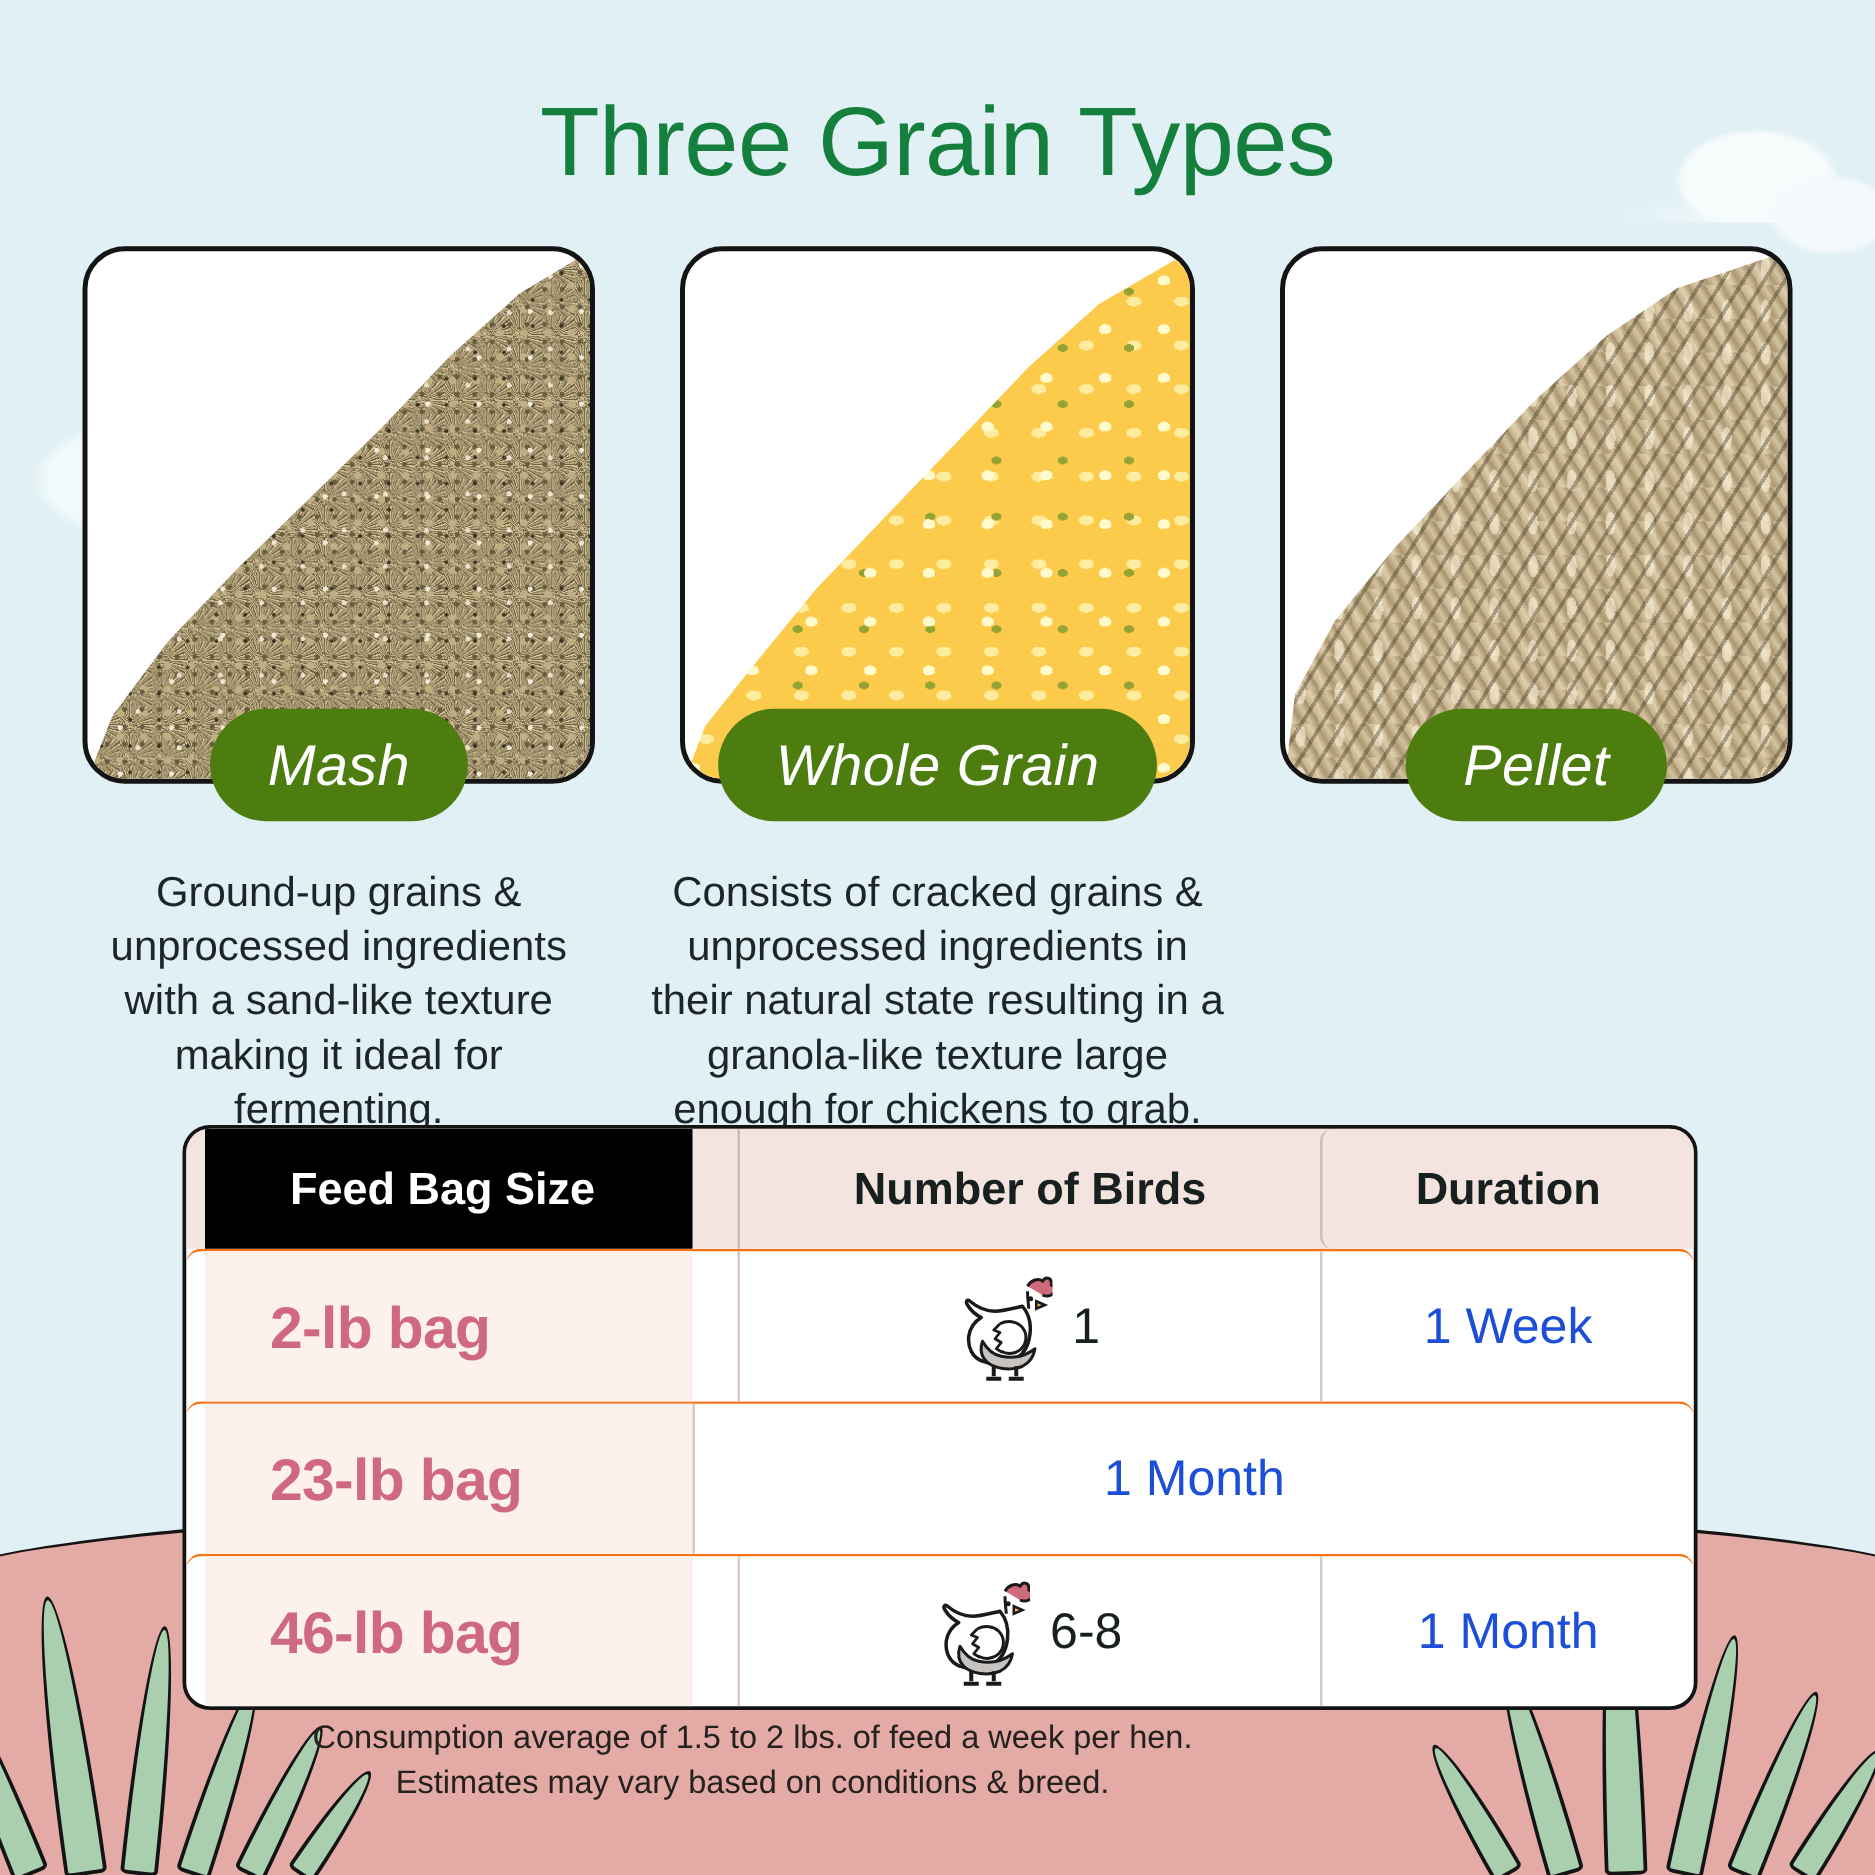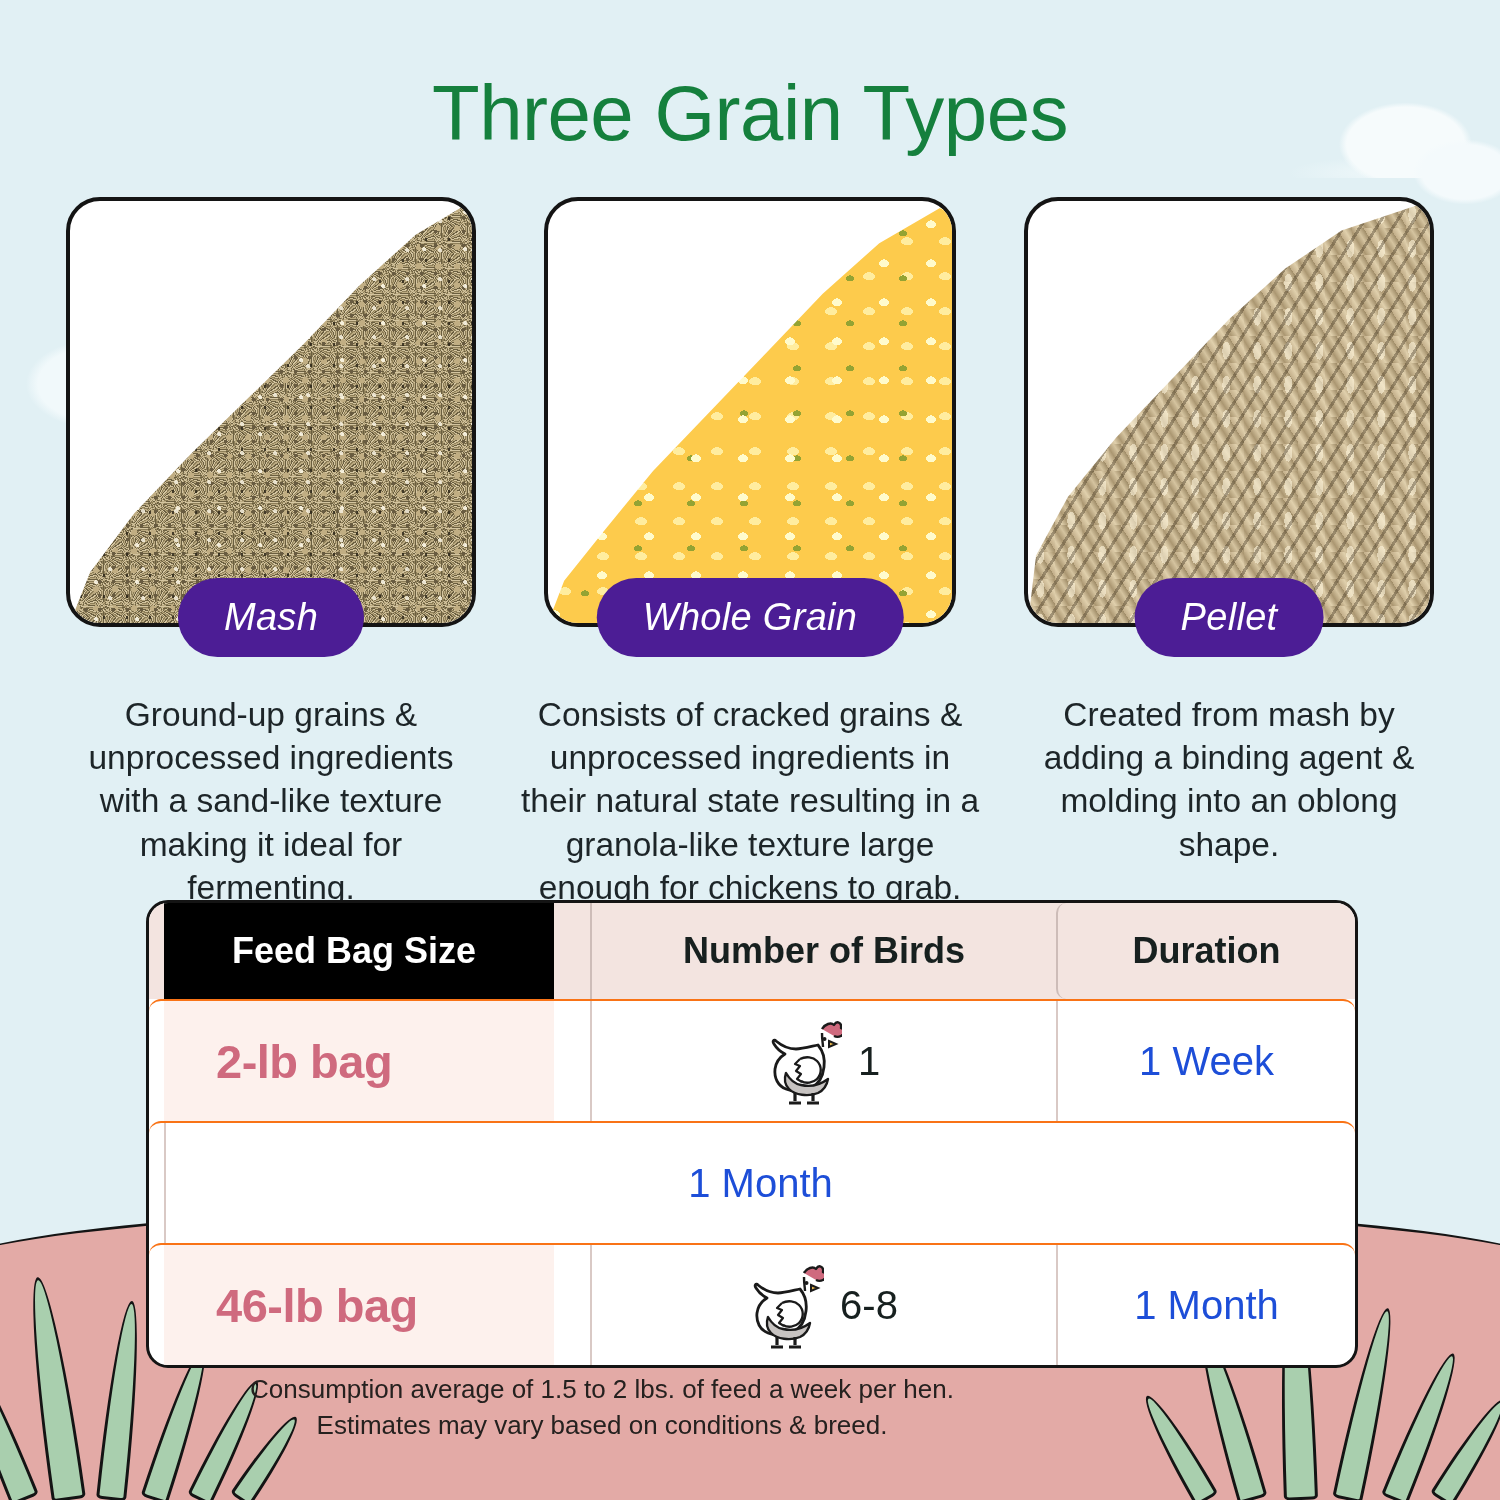--- a/index.html
+++ b/index.html
@@ -123,22 +123,22 @@
   .tex-pellet::after{
     content:""; position:absolute; inset:0;
     background:
       repeating-linear-gradient(122deg, rgba(60,48,30,.35) 0 3px, rgba(60,48,30,0) 3px 14px),
       radial-gradient(ellipse 4px 9px at 40% 40%, rgba(240,231,206,.6) 0 100%, transparent 0);
     background-size: 100% 100%, 31px 34px;
   }
 
   .badge {
     position: absolute; bottom: -30px; left: 50%; transform: translateX(-50%);
-    background: #4c1d95; color: #fff; border-radius: 999px;
-    padding: 18px 46px; font-size: 38px; font-style: italic; font-weight: 400;
+    background: #4d7c0f; color: #fff; border-radius: 999px;
+    padding: 18px 46px; font-size: 46px; font-style: italic; font-weight: 400;
     white-space: nowrap; z-index: 5; letter-spacing: .3px;
   }
   .badge-wrap { position: relative; width: 100%; display: flex; justify-content: center; }
 
   .desc {
     margin-top: 66px; width: 100%; text-align: center;
     font-size: 33.5px; line-height: 1.29; color: #1d2528; font-weight: 400;
   }
   .desc.w2 { width: 470px; }
 
@@ -237,21 +237,20 @@
 
   <div class="card-col">
     <div class="badge-wrap">
       <div class="photo">
         <div class="photo-inner">
             <div class="tex-pellet"></div>
           </div>
       </div>
       <div class="badge">Pellet</div>
     </div>
-    <div class="desc">Created from mash by adding a binding agent &amp; molding into an oblong shape.</div>
   </div>
 
 </div>
 
 <div class="table-wrap">
 
   <div class="trow head">
     <div class="cell c1">Feed Bag Size</div>
     <div class="cell c2">Number of Birds</div>
     <div class="cell c3">Duration</div>
@@ -271,20 +270,21 @@
         <path d="M32 44l-5 5 5 2-4 5 5 3-4 5 5 3" fill="none" stroke="#1a1a1a" stroke-width="2.2" stroke-linejoin="round"></path>
         <path d="M27 78v8M45 78v8" stroke="#1a1a1a" stroke-width="3.2"></path>
         <path d="M21 88h12M39 88h12" stroke="#1a1a1a" stroke-width="3.2"></path>
       </svg>
       <span class="bird-count">1</span>
     </div>
     <div class="cell c3">1 Week</div>
   </div>
 
   <div class="trow body">
+    <div class="cell c1">23-lb bag</div>
     <div class="cell c3">1 Month</div>
   </div>
 
   <div class="trow body">
     <div class="cell c1">46-lb bag</div>
     <div class="cell c2">
       <svg class="hen" viewBox="0 0 74 92">
         <path d="M54 14c3-5 9-7 12-4 3-5 8-2 7 3 4 1 4 6 0 8-2 1-5 1-7 0" fill="#cf6a7e" stroke="#1a1a1a" stroke-width="2.4" stroke-linejoin="round"></path>
         <path d="M54 18c0 7 1 11 1 14" stroke="#1a1a1a" stroke-width="2.4" fill="none"></path>
         <path d="M61 26l7 3-7 3z" fill="#e8b64c" stroke="#1a1a1a" stroke-width="2"></path>

